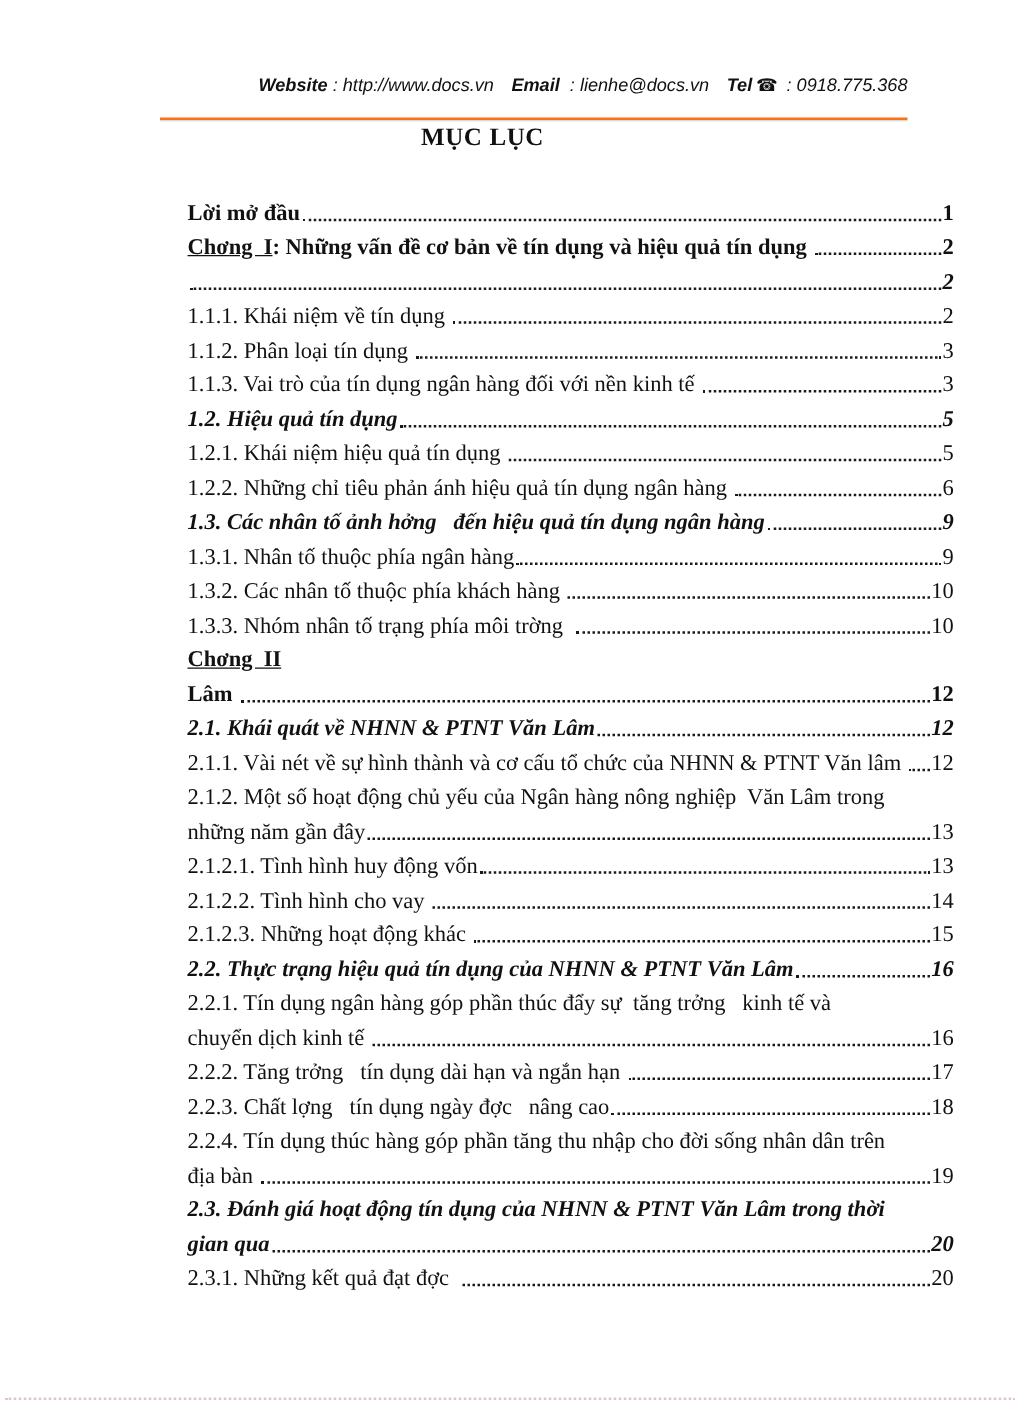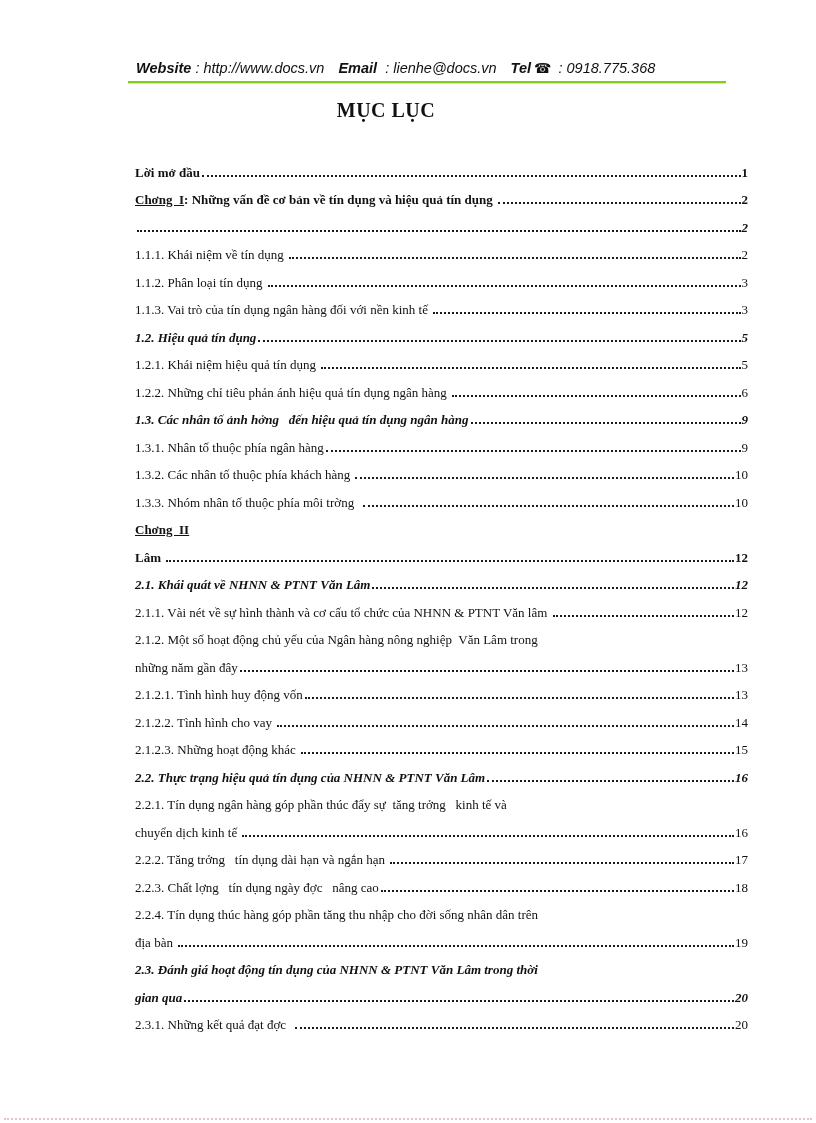--- a/index.html
+++ b/index.html
@@ -7,44 +7,44 @@
     width: 816px; height: 1123px;
     background: #ffffff;
     position: relative;
     overflow: hidden;
     font-family: "Liberation Serif", "DejaVu Serif", serif;
     color: #111;
   }
   .doc-header {
     position: absolute;
     top: 44px; left: 128px; width: 598px;
-    text-align: left;
+    text-align: right;
     font-family: "Liberation Sans", "DejaVu Sans", sans-serif;
     font-style: italic;
     font-size: 14.5px;
     white-space: pre;
-    padding-bottom: 5px;
-    border-bottom: 2px solid #84cc16;
+    padding-bottom: 17px;
+    border-bottom: 2px solid #f97316;
     box-shadow: 0 1px 0 #d9d9d9;
   }
   .hb { font-weight: bold; }
   .gap { margin-left: 14px; }
   .phone-ic { font-style: normal; font-weight: bold; margin: 0 3px; font-size: 14px; }
   .doc-title {
     position: absolute;
     top: 99px; left: 0; width: 772px;
     text-align: center;
     font-size: 20px;
     font-weight: bold;
     letter-spacing: 0.5px;
   }
   .toc {
     position: absolute;
-    top: 153px; left: 135px; width: 613px;
-    font-size: 13px;
+    top: 153px; left: 150px; width: 613px;
+    font-size: 18px;
   }
   .row {
     display: flex;
     align-items: flex-end;
     height: 27.5px;
     white-space: pre;
   }
   .row .txt, .row .u { flex: 0 0 auto; }
   .chapter { font-weight: bold; }
   .section { font-weight: bold; font-style: italic; }
@@ -77,21 +77,21 @@
     <div class="row section"><span class="dots"></span><span class="pg">2</span></div>
     <div class="row item"><span class="txt">1.1.1. Khái niệm về tín dụng </span><span class="dots"></span><span class="pg">2</span></div>
     <div class="row item"><span class="txt">1.1.2. Phân loại tín dụng </span><span class="dots"></span><span class="pg">3</span></div>
     <div class="row item"><span class="txt">1.1.3. Vai trò của tín dụng ngân hàng đối với nền kinh tế </span><span class="dots"></span><span class="pg">3</span></div>
     <div class="row section"><span class="txt">1.2. Hiệu quả tín dụng</span><span class="dots"></span><span class="pg">5</span></div>
     <div class="row item"><span class="txt">1.2.1. Khái niệm hiệu quả tín dụng </span><span class="dots"></span><span class="pg">5</span></div>
     <div class="row item"><span class="txt">1.2.2. Những chỉ tiêu phản ánh hiệu quả tín dụng ngân hàng </span><span class="dots"></span><span class="pg">6</span></div>
     <div class="row section"><span class="txt">1.3. Các nhân tố ảnh hởng   đến hiệu quả tín dụng ngân hàng</span><span class="dots"></span><span class="pg">9</span></div>
     <div class="row item"><span class="txt">1.3.1. Nhân tố thuộc phía ngân hàng</span><span class="dots"></span><span class="pg">9</span></div>
     <div class="row item"><span class="txt">1.3.2. Các nhân tố thuộc phía khách hàng </span><span class="dots"></span><span class="pg">10</span></div>
-    <div class="row item"><span class="txt">1.3.3. Nhóm nhân tố thuộc phía môi trờng  </span><span class="dots"></span><span class="pg">10</span></div>
+    <div class="row item"><span class="txt">1.3.3. Nhóm nhân tố trạng phía môi trờng  </span><span class="dots"></span><span class="pg">10</span></div>
     <div class="row chapter"><span class="u">Chơng  II</span></div>
     <div class="row chapter"><span class="txt">Lâm </span><span class="dots"></span><span class="pg">12</span></div>
     <div class="row section"><span class="txt">2.1. Khái quát về NHNN &amp; PTNT Văn Lâm</span><span class="dots"></span><span class="pg">12</span></div>
     <div class="row item"><span class="txt">2.1.1. Vài nét về sự hình thành và cơ cấu tổ chức của NHNN &amp; PTNT Văn lâm </span><span class="dots"></span><span class="pg">12</span></div>
     <div class="row item"><span class="txt">2.1.2. Một số hoạt động chủ yếu của Ngân hàng nông nghiệp  Văn Lâm trong</span></div>
     <div class="row item"><span class="txt">những năm gần đây</span><span class="dots"></span><span class="pg">13</span></div>
     <div class="row item"><span class="txt">2.1.2.1. Tình hình huy động vốn</span><span class="dots"></span><span class="pg">13</span></div>
     <div class="row item"><span class="txt">2.1.2.2. Tình hình cho vay </span><span class="dots"></span><span class="pg">14</span></div>
     <div class="row item"><span class="txt">2.1.2.3. Những hoạt động khác </span><span class="dots"></span><span class="pg">15</span></div>
     <div class="row section"><span class="txt">2.2. Thực trạng hiệu quả tín dụng của NHNN &amp; PTNT Văn Lâm</span><span class="dots"></span><span class="pg">16</span></div>

